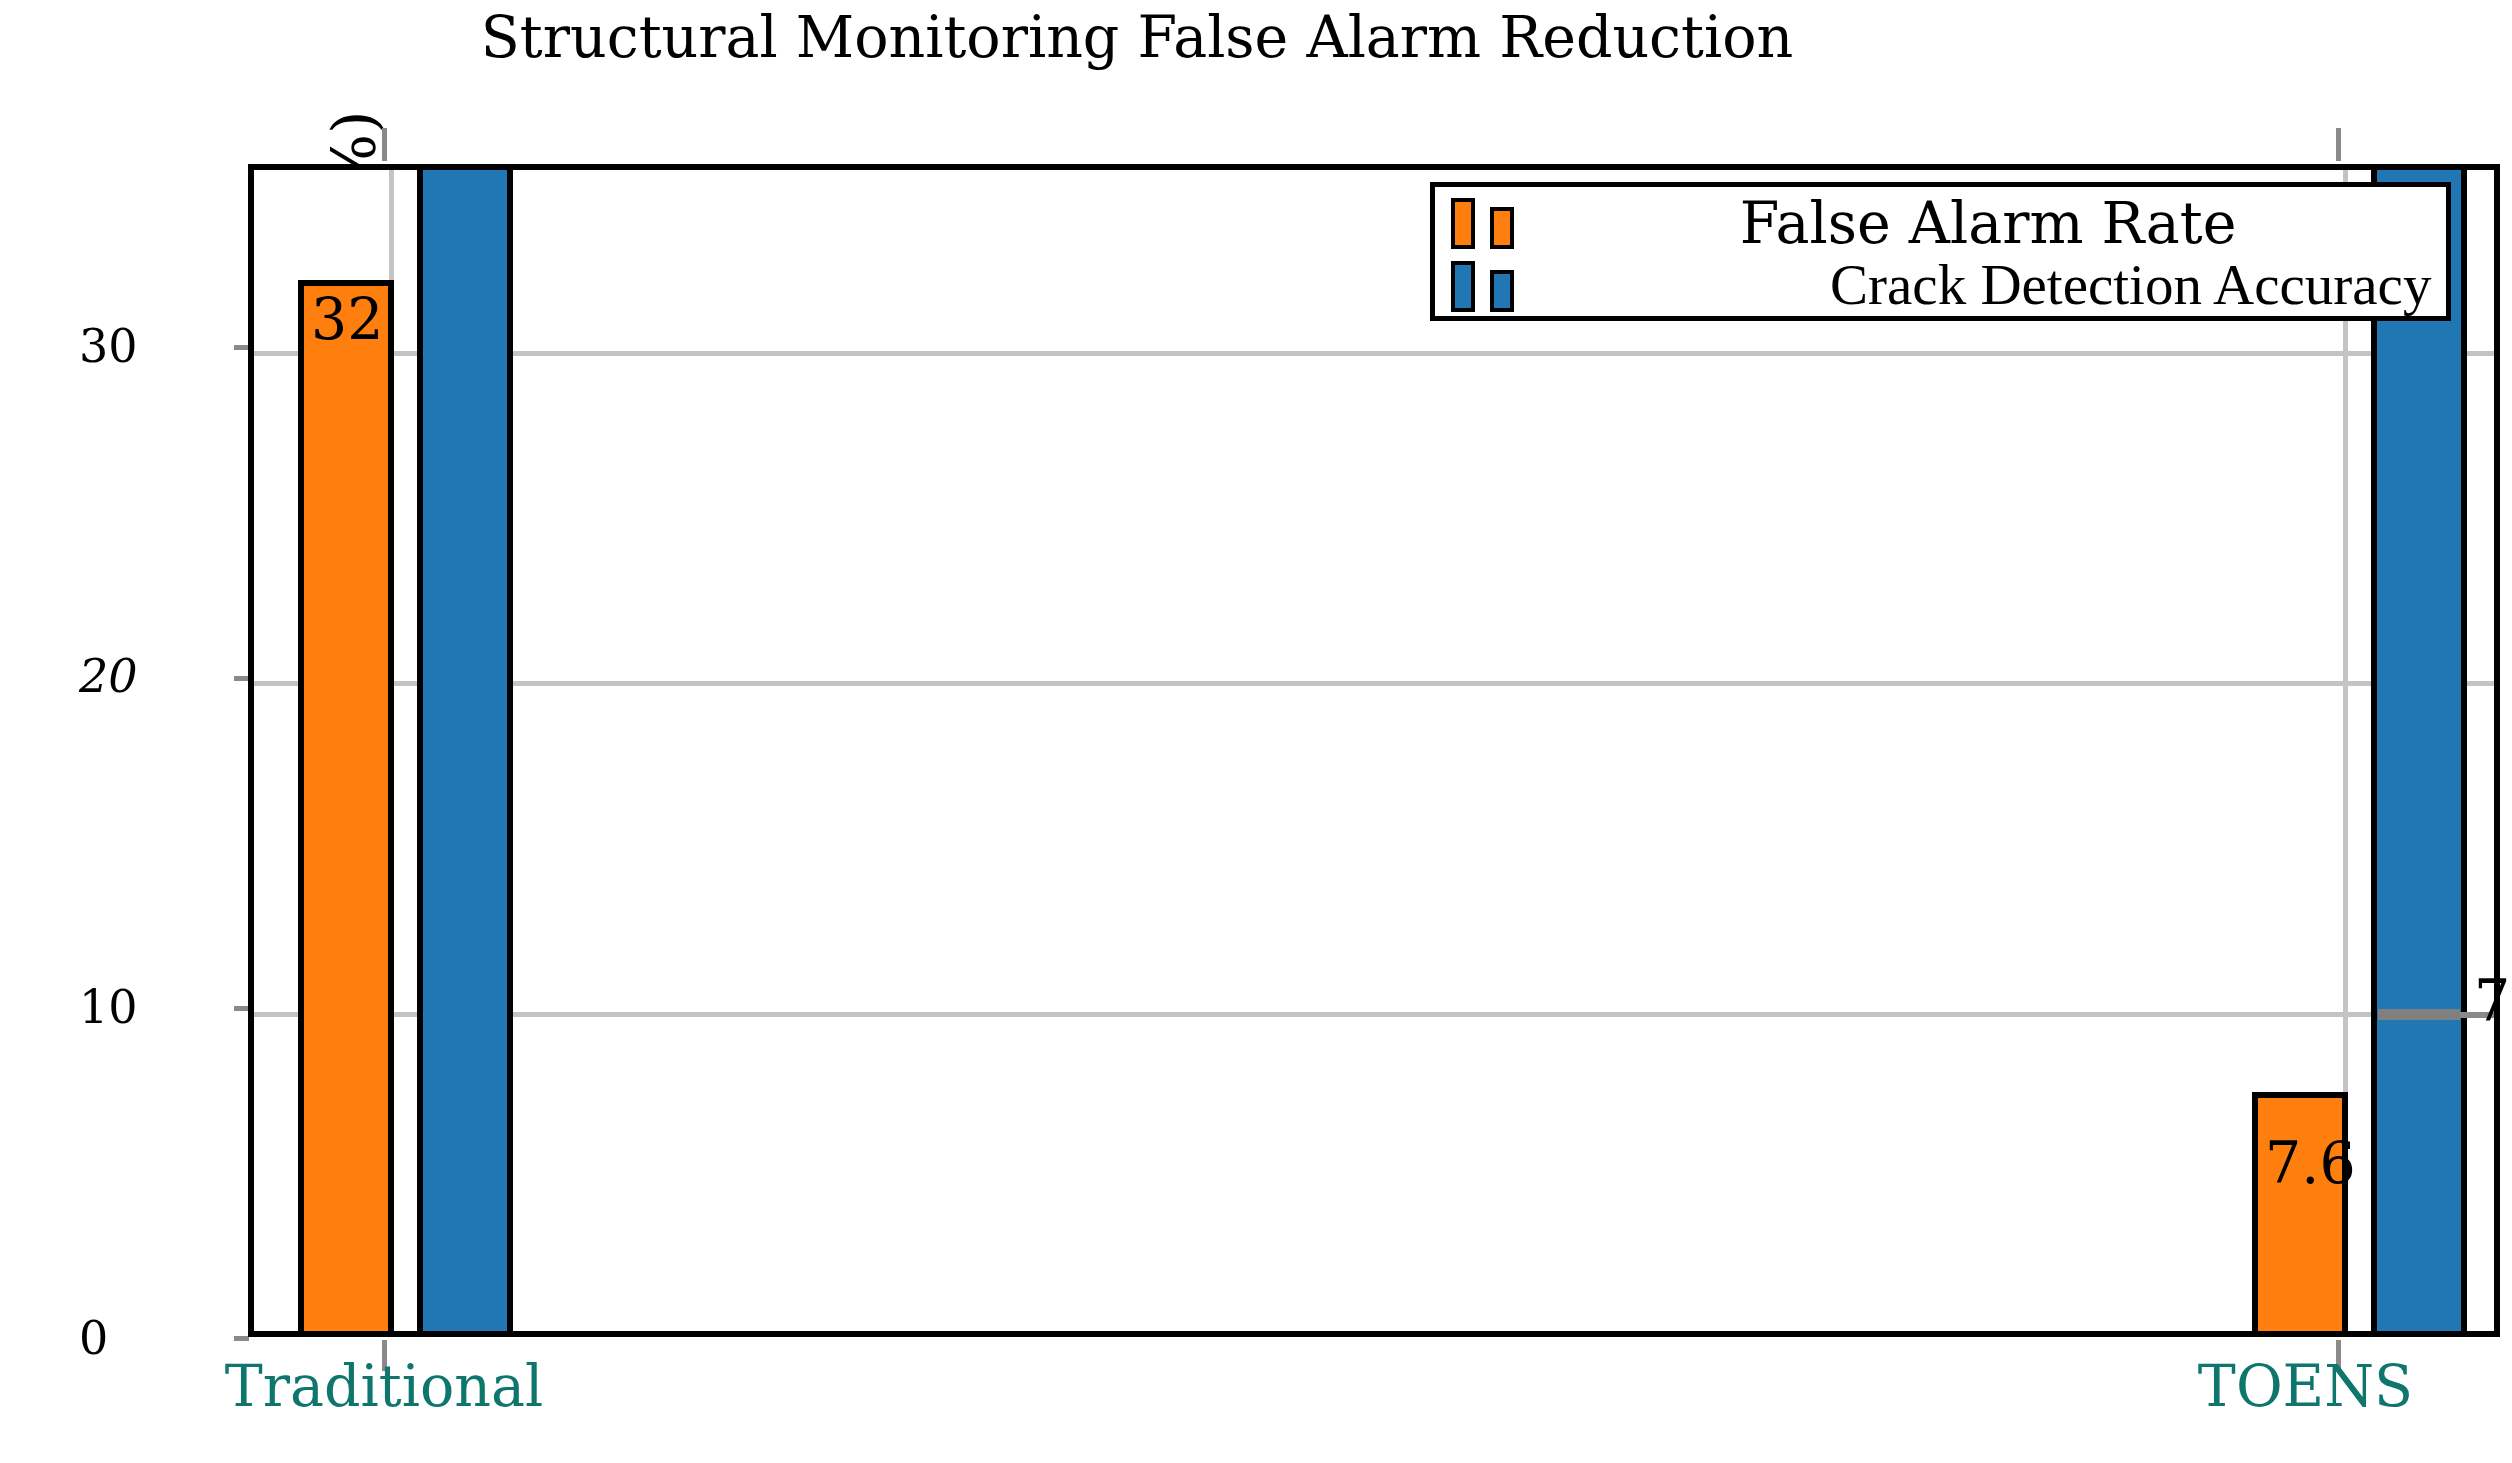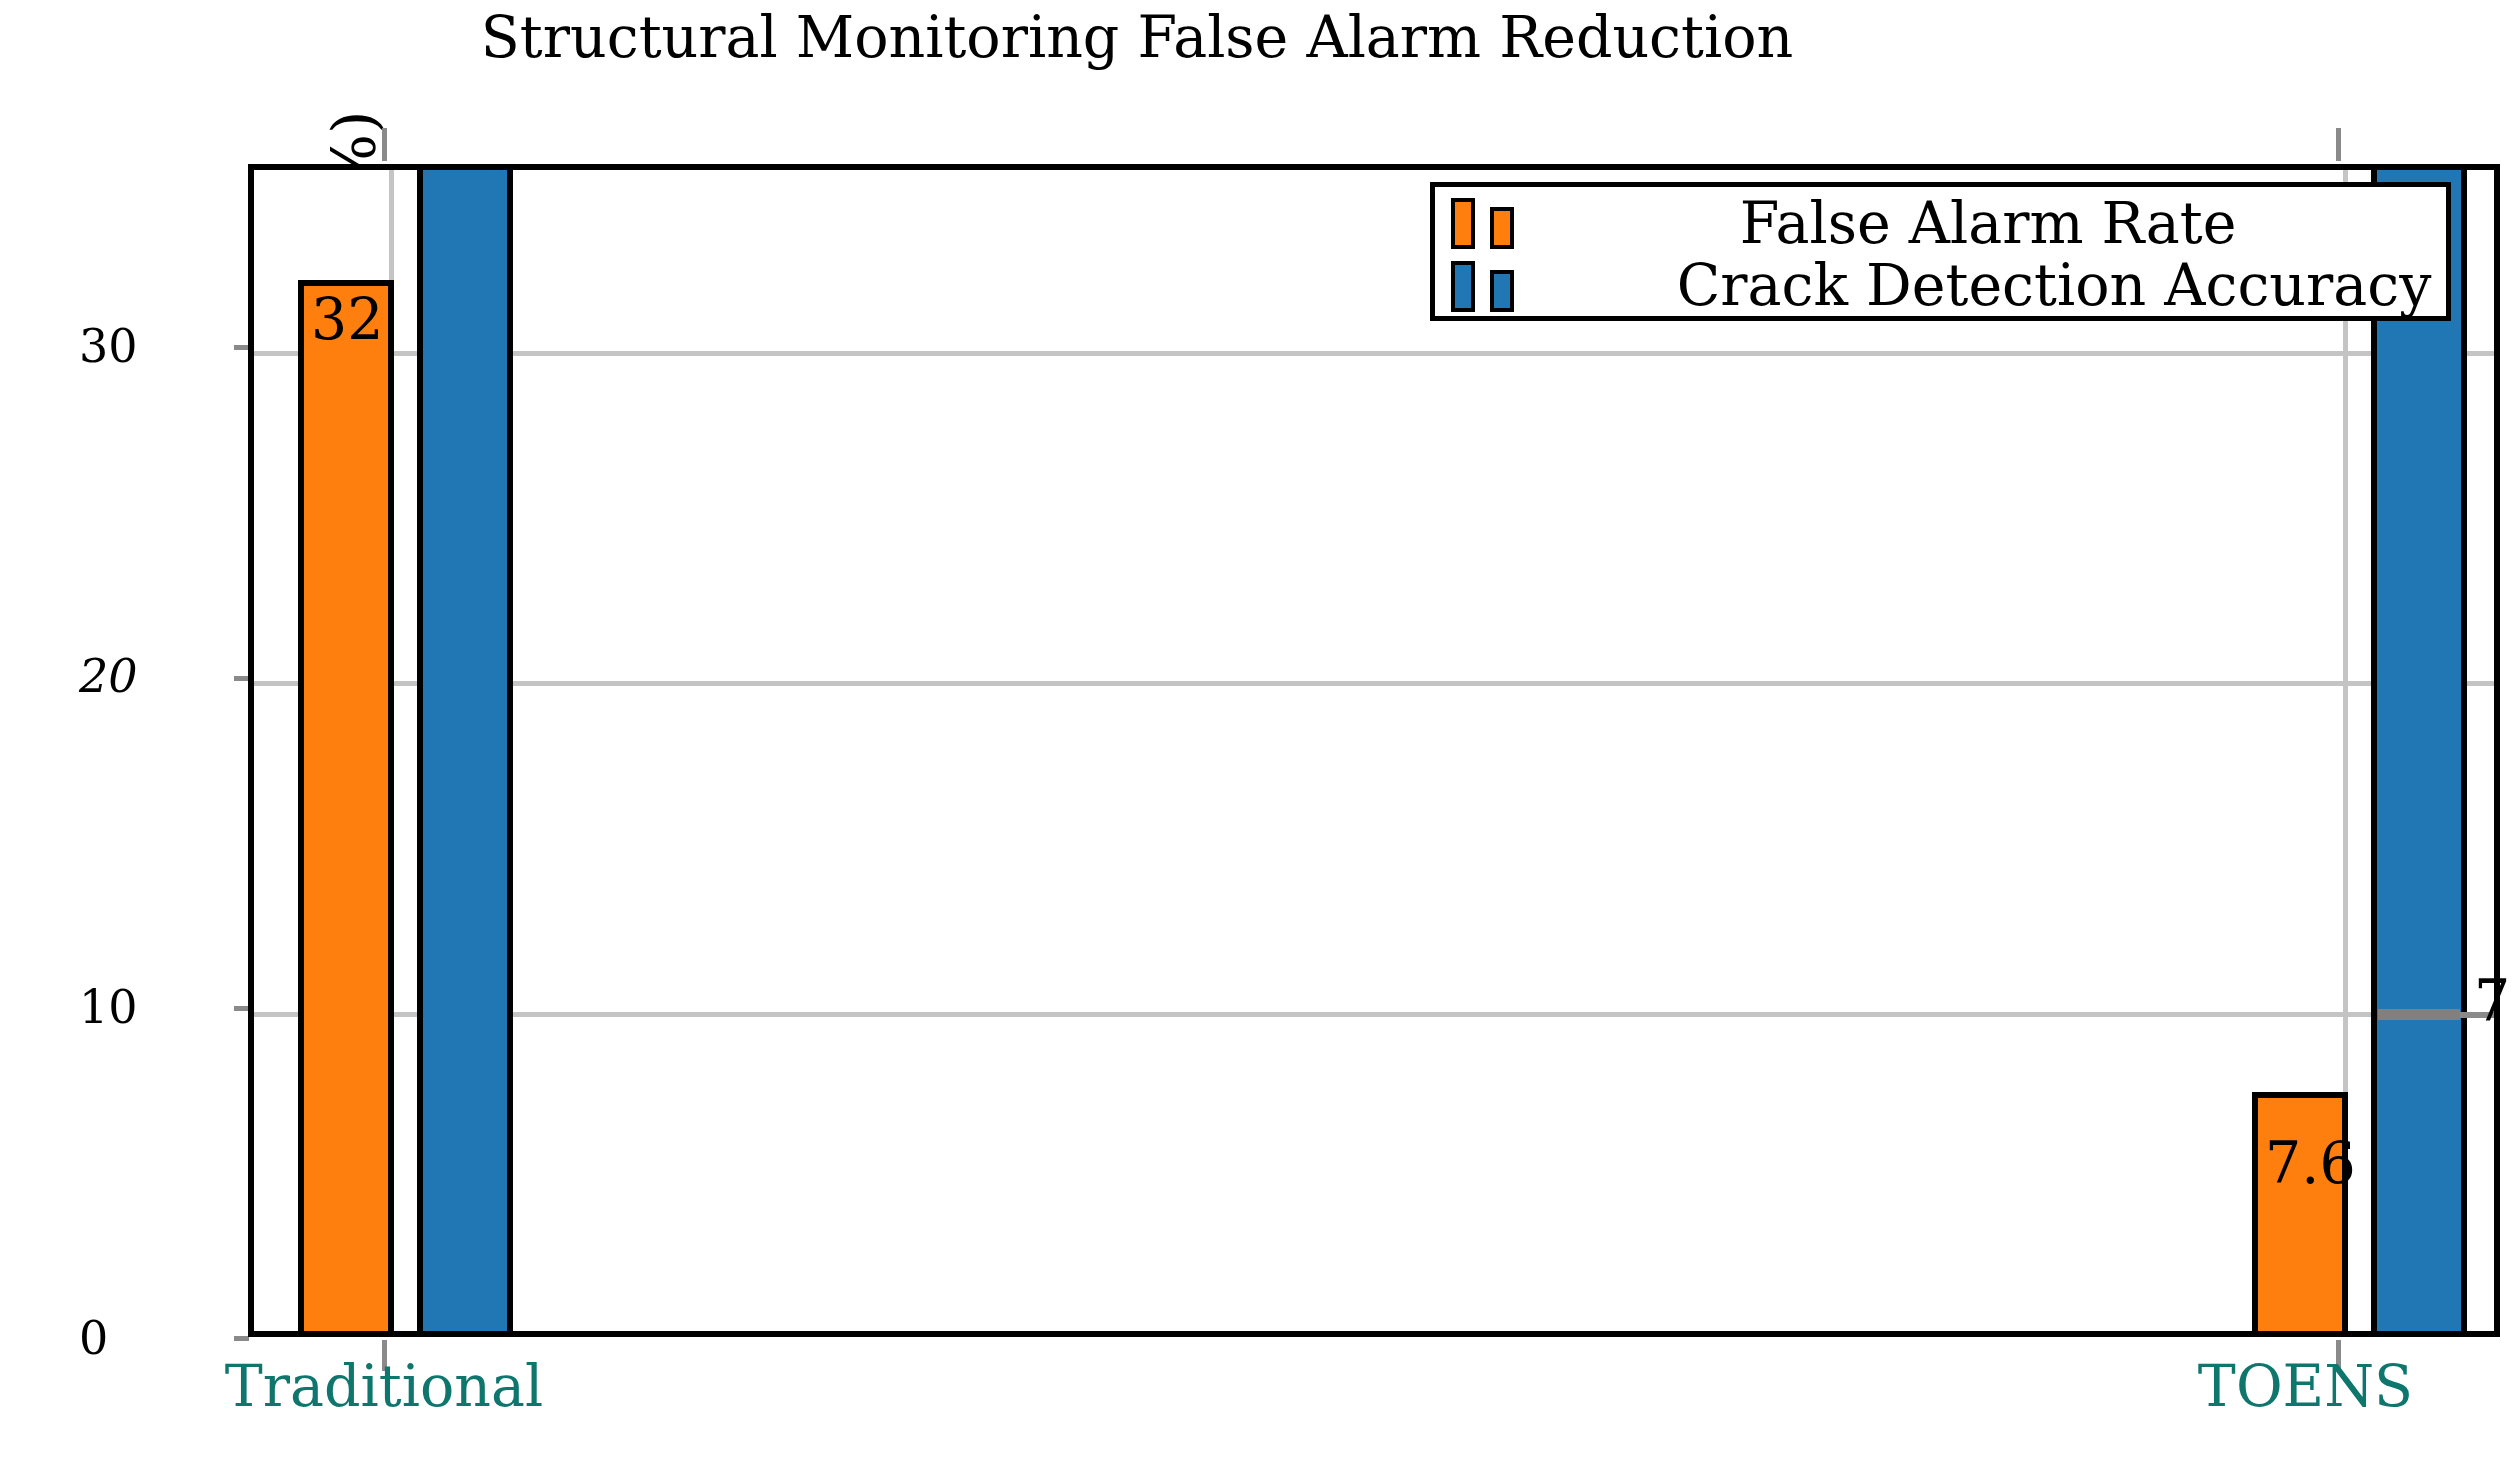--- a/index.html
+++ b/index.html
@@ -171,21 +171,21 @@
   }
   .legend-row {
     position: absolute;
     left: 0;
     width: 100%;
     height: 60px;
     display: flex;
     align-items: center;
   }
   #legend-row-0 { top: 5.5px; }
-  #legend-row-1 { top: 68px; }
+  #legend-row-1 { top: 68px; font-family: Liberation Serif, serif; }
 
   .legend-swatches {
     position: relative;
     width: 108px;
     height: 60px;
     flex: 0 0 108px;
   }
   .legend-swatch {
     position: absolute;
     box-sizing: border-box;

